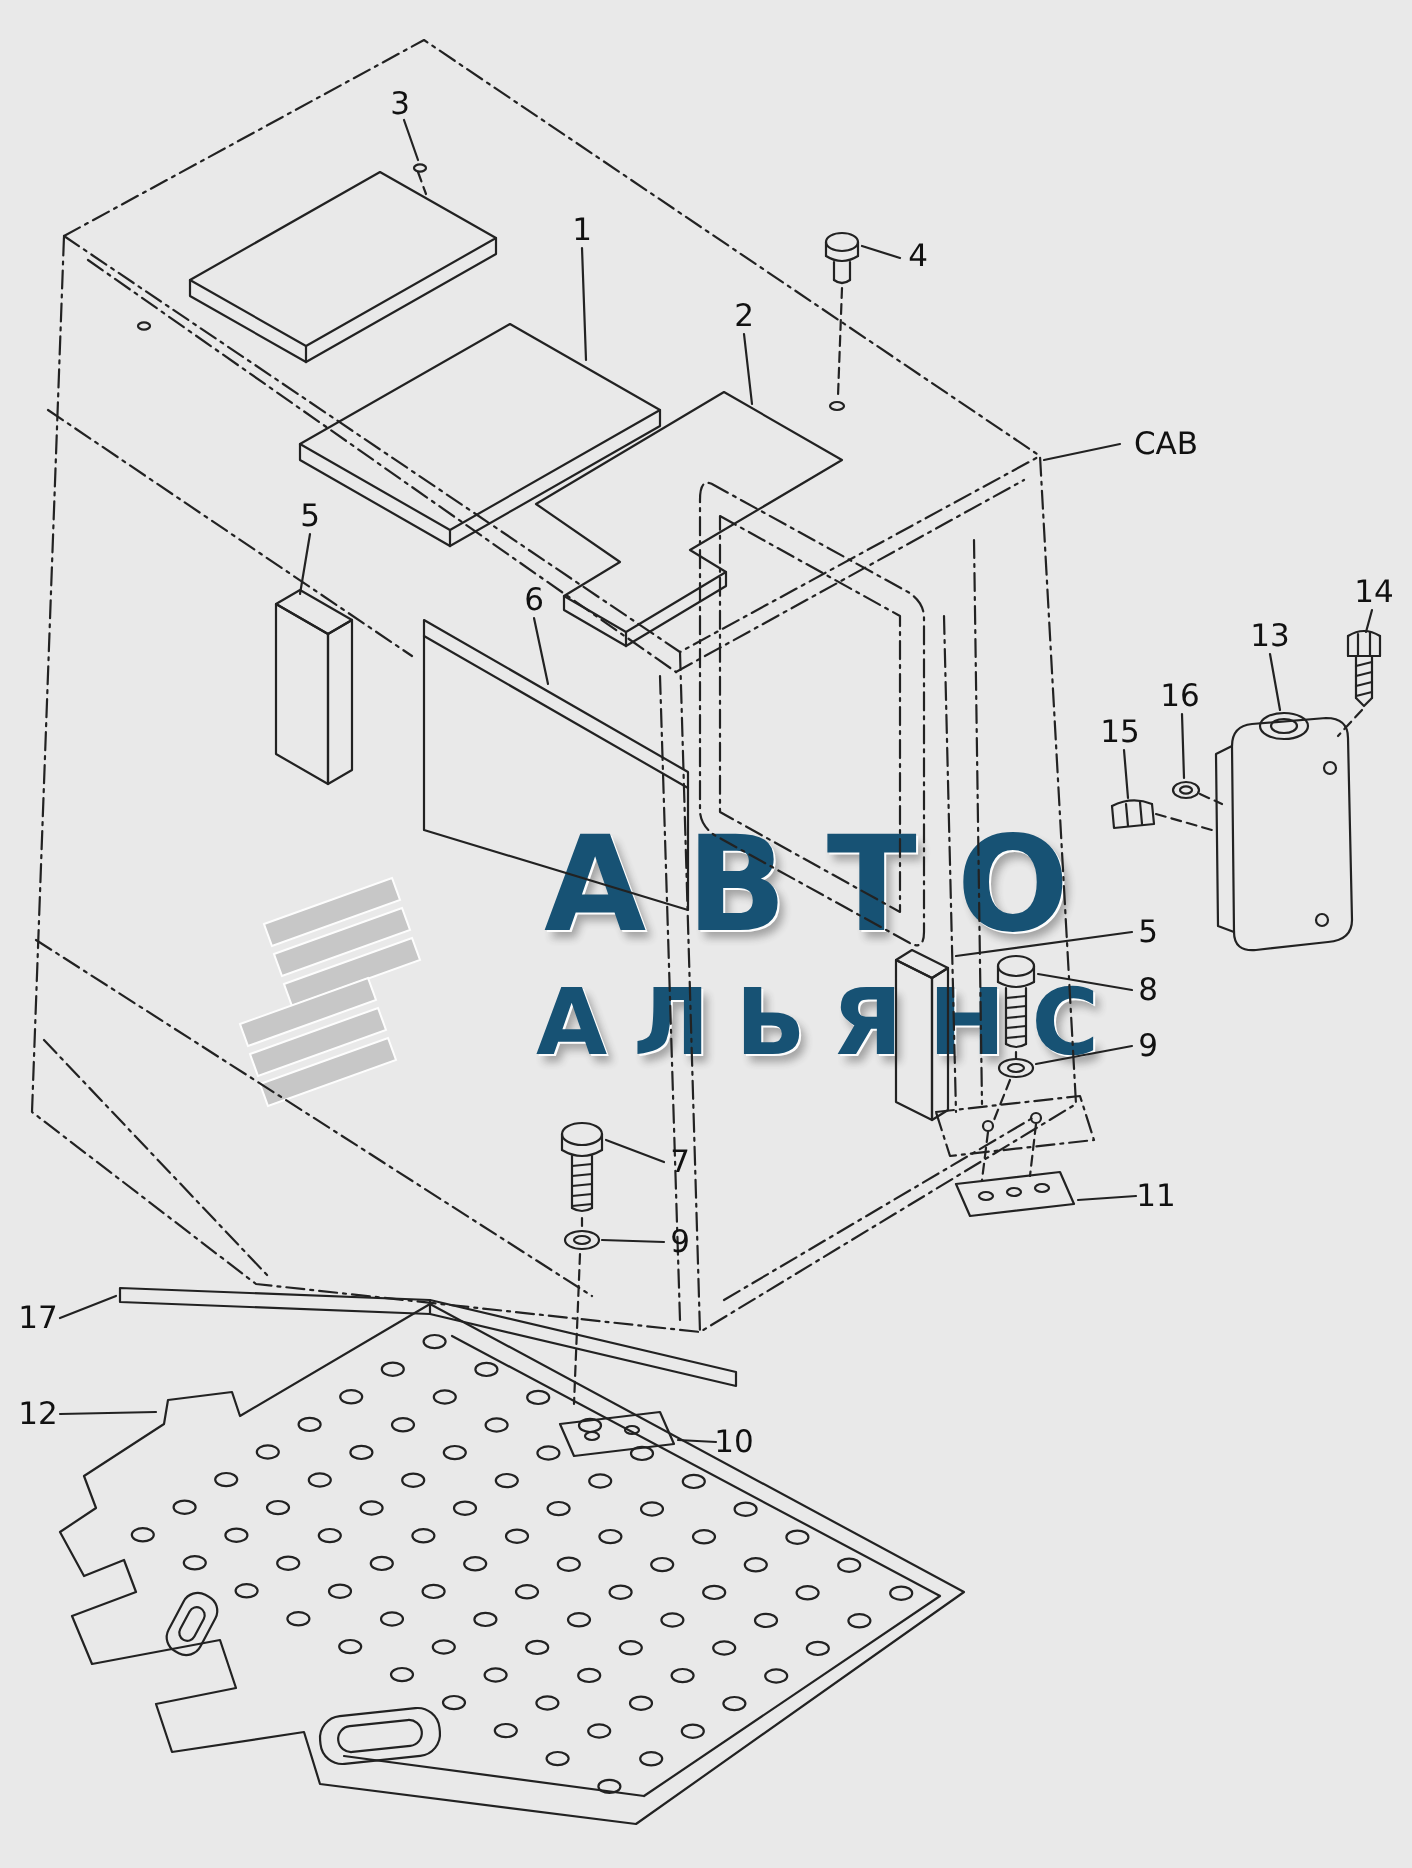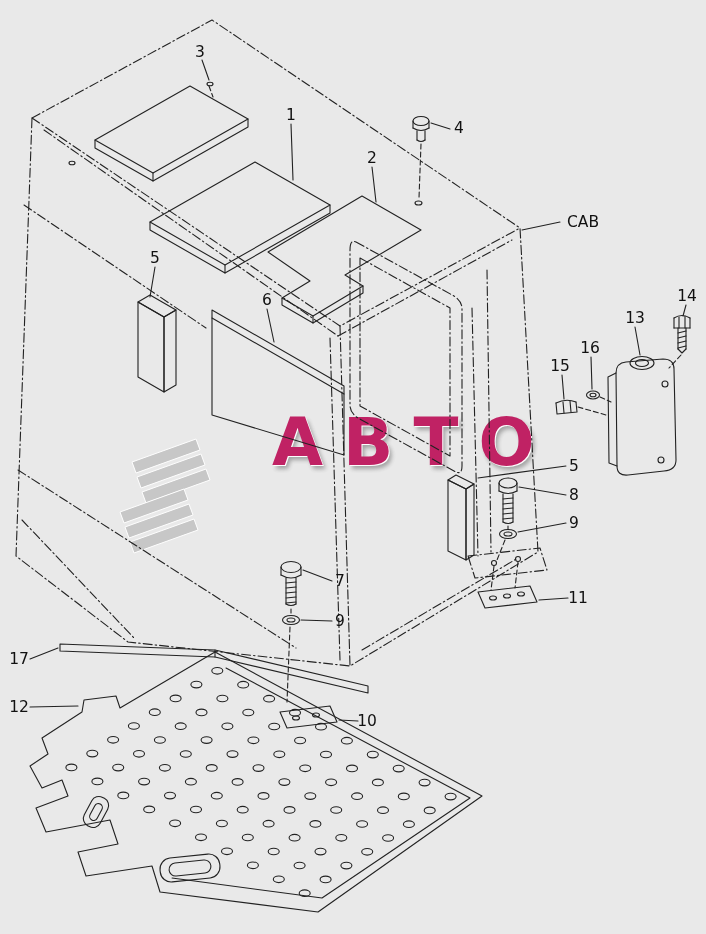--- a/index.html
+++ b/index.html
@@ -1,19 +1,19 @@
 <!DOCTYPE html>
 <html><head>
 <meta charset="utf-8">
 <style>
   *{margin:0;padding:0;box-sizing:border-box}
   body{background:#cfcfcf;font-family:"DejaVu Sans",sans-serif}
   .stage{position:relative;width:706px;height:934px;background:#e9e9e9;overflow:hidden}
   .watermark{position:absolute;inset:0;opacity:.95}
-  .wm-text{position:absolute;font-weight:bold;color:#be185d;
+  .wm-text{position:absolute;font-weight:bold;color:#0c4a6e;
            text-shadow:1px 1px 0 #ffffff,3px 4px 4px #9f9f9f;
            white-space:nowrap;font-family:"DejaVu Sans",sans-serif}
   .wm1{left:272px;top:404px;font-size:66px;letter-spacing:20px}
   .wm2{left:268px;top:484px;font-size:46px;letter-spacing:13px}
   .wm-stripes{position:absolute;inset:0}
   .wm-stripes polygon{fill:#c6c6c6;stroke:#ffffff;stroke-width:1}
   .art{position:absolute;inset:0}
   .art path,.art ellipse,.art circle,.art rect,.art line,.art polyline{
       fill:none;stroke:#222;stroke-width:1.1;stroke-linecap:round;stroke-linejoin:round}
   .phantom{stroke-dasharray:9 3 1.5 3;stroke-width:1}
@@ -33,20 +33,21 @@
         <polygon points="137,477 201,454 205,465 141,488"></polygon>
         <polygon points="142,492 206,469 210,480 146,503"></polygon>
       </g>
       <g>
         <polygon points="120,512 184,489 188,500 124,523"></polygon>
         <polygon points="125,527 189,504 193,515 129,538"></polygon>
         <polygon points="130,542 194,519 198,530 134,553"></polygon>
       </g>
     </svg>
     <div class="wm-text wm1">АВТО</div>
+    <div class="wm-text wm2">АЛЬЯНС</div>
   </div>
 
   <svg class="art" viewBox="0 0 706 934">
     <defs>
       <clipPath id="matClip">
         <path d="M215,652 L482,796 L318,912 L160,892 L152,866 L86,876 L78,852 L118,844 L110,820 L46,832 L36,808 L68,796 L62,780 L42,788 L30,766 L48,754 L42,738 L82,712 L84,700 L116,696 L120,708 Z"></path>
       </clipPath>
     </defs>
 
     <g>

